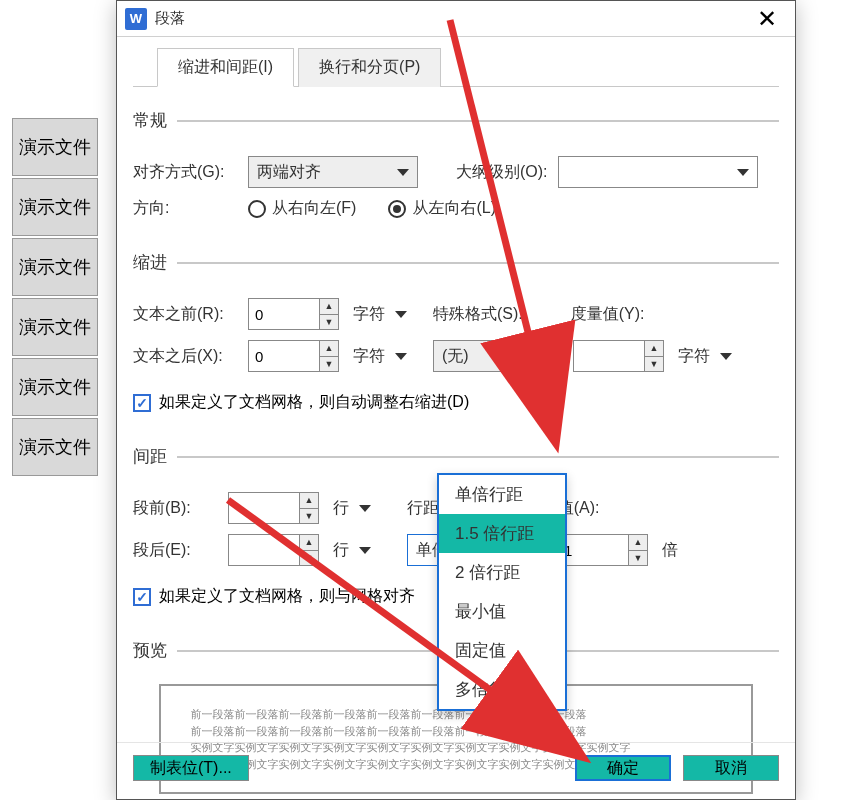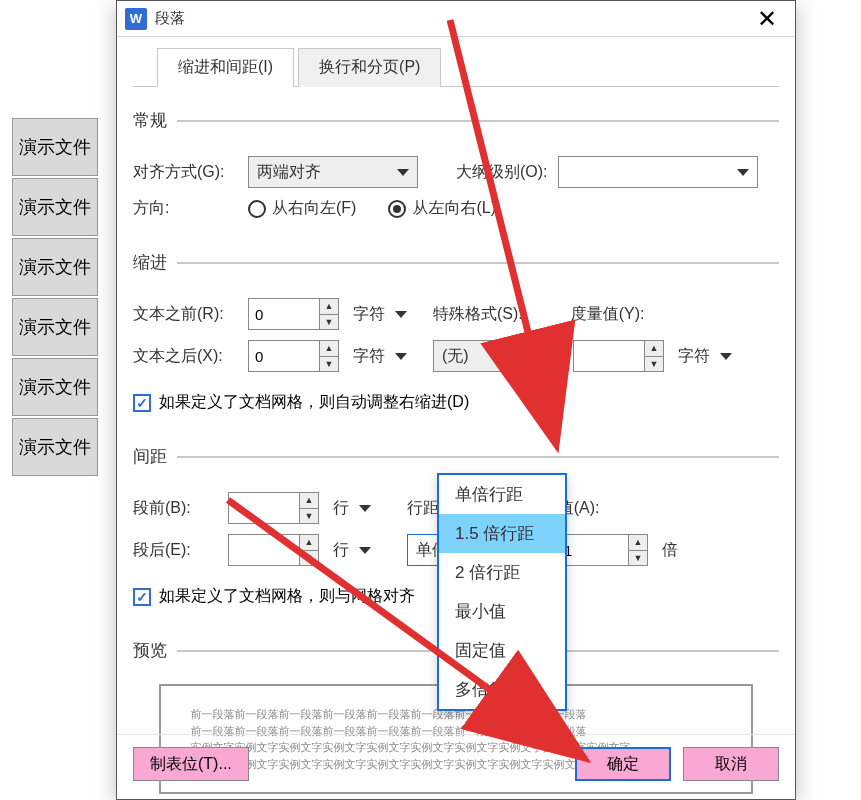--- a/index.html
+++ b/index.html
@@ -33,25 +33,25 @@
   .radio-wrap { display:inline-flex; align-items:center; gap:6px; margin-right:22px; cursor:pointer;}
   .radio-circle { width:18px;height:18px;border:2px solid #333;border-radius:50%; position:relative;}
   .radio-circle.checked::after{content:"";position:absolute;left:3px;top:3px;width:8px;height:8px;background:#333;border-radius:50%;}
   .check-wrap { display:inline-flex; align-items:center; gap:8px; cursor:pointer; margin:10px 0;}
   .check-box { width:18px;height:18px;border:2px solid #2f6dd4; display:flex;align-items:center;justify-content:center; color:#2f6dd4; font-size:14px; font-weight:bold;}
   .unit { margin:0 4px;}
   .preview-box { border:2px solid #999; height:110px; margin:8px 26px 0 26px; display:flex; align-items:center; justify-content:center;}
   .preview-inner { font-size:11px; color:#888; line-height:1.5; text-align:left; width:90%;}
   .preview-inner div{white-space:nowrap; overflow:hidden;}
   .footer { position:absolute; left:0; right:0; bottom:0; padding:12px 16px 18px 16px; display:flex; align-items:center; gap:12px; border-top:1px solid #e5e5e5;}
-  .btn { height:34px; min-width:96px; padding:0 16px; border:1px solid #888; background:#f9a8d4; font-size:16px; cursor:pointer; display:inline-flex;align-items:center;justify-content:center;}
+  .btn { height:26px; min-width:96px; padding:0 16px; border:1px solid #888; background:#14b8a6; font-size:16px; cursor:pointer; display:inline-flex;align-items:center;justify-content:center;}
   .btn.primary { border:2px solid #1a6fd6; }
   .dropdown-open { position:absolute; border:2px solid #1a6fd6; background:#fff; box-shadow:0 4px 10px rgba(0,0,0,.2); z-index:10;}
   .dropdown-open .opt { padding:8px 16px; white-space:nowrap; cursor:pointer; font-size:17px; color:#333;}
-  .dropdown-open .opt.hover { background:#7dd3fc;}
+  .dropdown-open .opt.hover { background:#14b8a6;}
   svg.annotation { position:absolute; left:0; top:0; width:861px; height:800px; pointer-events:none; z-index:20;}
 </style>
 </head>
 <body>
 
 <div class="bg-list" id="bg-list">
     <div>演示文件</div>
     <div>演示文件</div>
     <div>演示文件</div>
     <div>演示文件</div>

